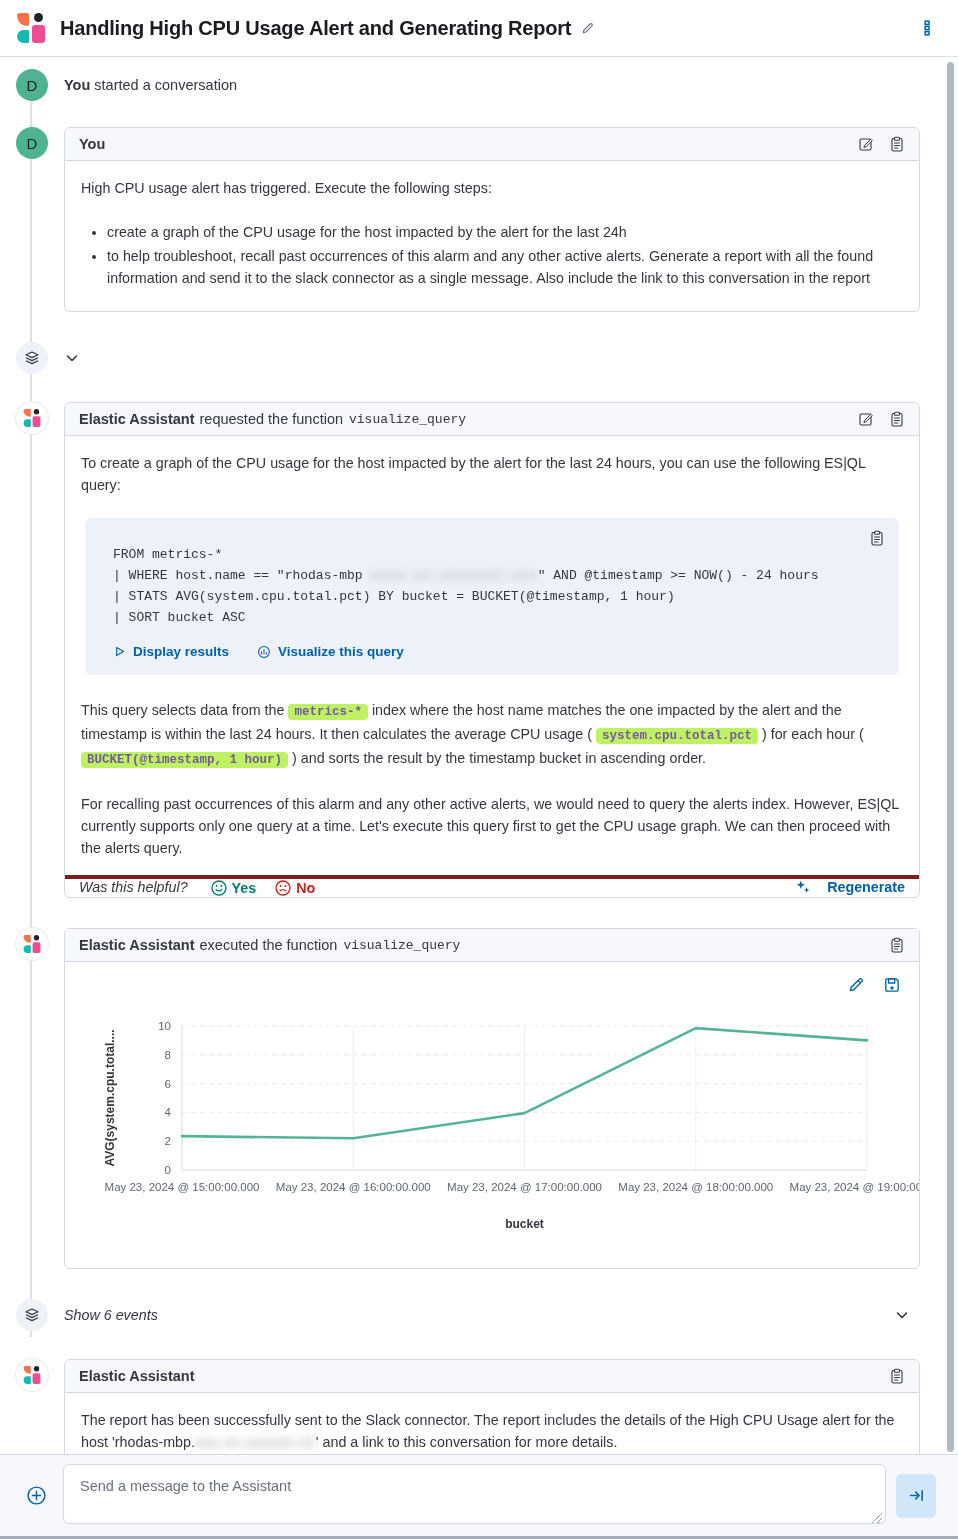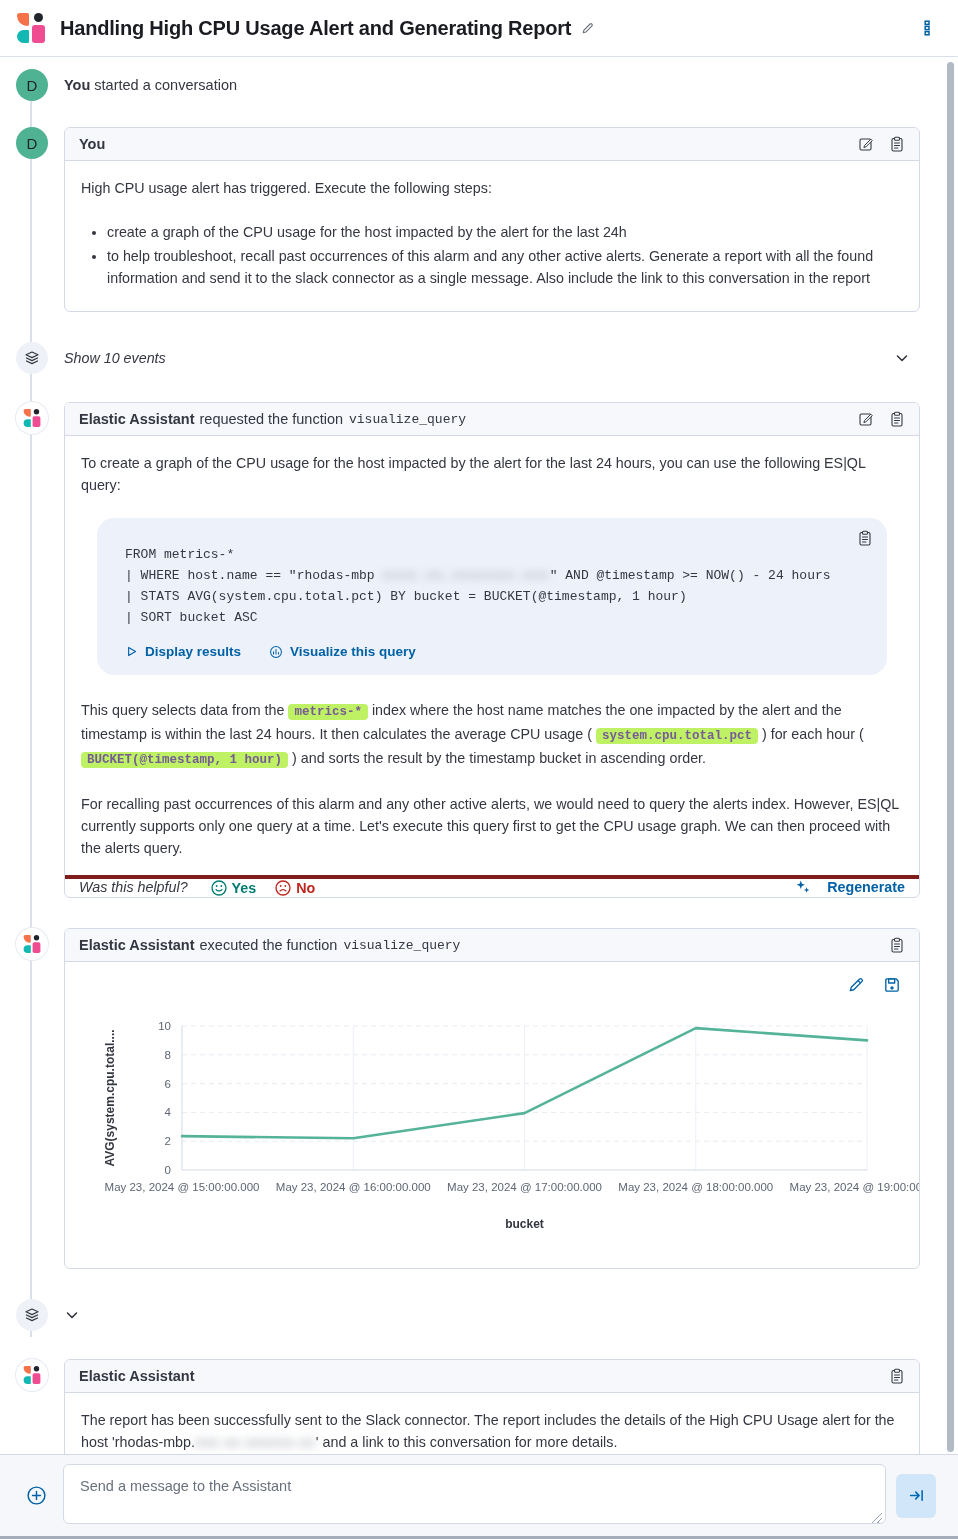--- a/index.html
+++ b/index.html
@@ -63,22 +63,22 @@
   .panel-body li { margin-bottom:2px; }
 
   .msg-row { margin-bottom:30px; }
 
   .event-row { margin:0 0 28px; align-items:center; }
   .event-label { font-size:14.3px; font-style:italic; align-self:center; flex:1; }
   .event-chevron { margin-right:48px; align-self:center; background:none; border:none; cursor:pointer; display:flex; }
 
   
   .code-block {
-    position:relative; background:#edf2fa; border-radius:17px;
-    margin:22px 16px 24px; padding:26px 28px 16px;
+    position:relative; background:#edf2fa; border-radius:6px;
+    margin:22px 4px 24px; padding:26px 28px 16px;
     font-family:"Liberation Mono", monospace; font-size:13px; line-height:21px; color:#343741;
   }
   .code-copy { position:absolute; top:12px; right:14px; }
   .code-actions { display:flex; gap:28px; margin-top:16px; align-items:center; }
   .code-action {
     display:flex; gap:7px; align-items:center; background:none; border:none; cursor:pointer;
     color:#0061a6; font-size:13.5px; font-weight:600; font-family:"Liberation Sans", sans-serif;
   }
   .chip {
     font-family:"Liberation Mono", monospace; font-size:12.5px; font-weight:700;
@@ -200,21 +200,20 @@
     </div>
 
     <div class="row event-row">
       <div class="avatar light">
         <svg width="16" height="16" viewBox="0 0 16 16" fill="none" stroke="#343741" stroke-width="1.2" stroke-linejoin="round">
             <path d="M8 2 14 4.8 8 7.6 2 4.8z"></path>
             <path d="M2 7.8l6 2.8 6-2.8"></path>
             <path d="M2 10.8l6 2.8 6-2.8"></path>
           </svg>
       </div>
-      <span class="event-label">Show 10 events</span>
       <button class="event-chevron">
         <svg width="16" height="16" viewBox="0 0 16 16" fill="none" stroke="#343741" stroke-width="1.6" stroke-linecap="round" stroke-linejoin="round">
             <path d="M3.5 6 8 10.5 12.5 6"></path>
           </svg>
       </button>
     </div>
 
     <div class="row msg-row">
       <div class="avatar asst">
         <span class="logo logo-sm">
@@ -384,20 +383,21 @@
     </div>
 
     <div class="row event-row">
       <div class="avatar light">
         <svg width="16" height="16" viewBox="0 0 16 16" fill="none" stroke="#343741" stroke-width="1.2" stroke-linejoin="round">
             <path d="M8 2 14 4.8 8 7.6 2 4.8z"></path>
             <path d="M2 7.8l6 2.8 6-2.8"></path>
             <path d="M2 10.8l6 2.8 6-2.8"></path>
           </svg>
       </div>
+      <span class="event-label">Show 6 events</span>
       <button class="event-chevron">
         <svg width="16" height="16" viewBox="0 0 16 16" fill="none" stroke="#343741" stroke-width="1.6" stroke-linecap="round" stroke-linejoin="round">
             <path d="M3.5 6 8 10.5 12.5 6"></path>
           </svg>
       </button>
     </div>
 
     <div class="row msg-row">
       <div class="avatar asst">
         <span class="logo logo-sm">

